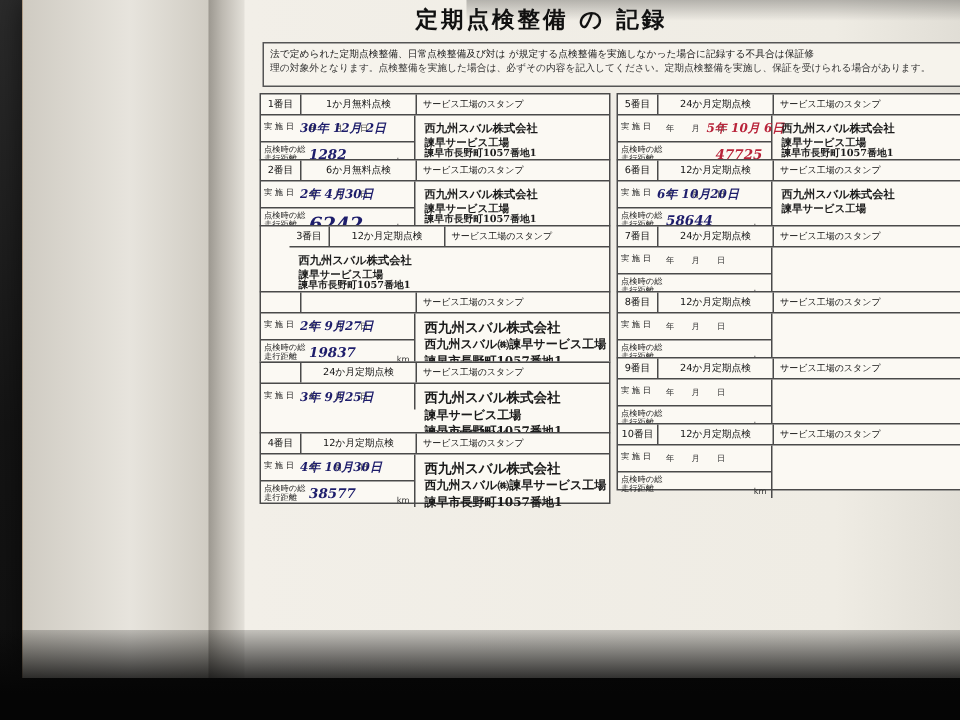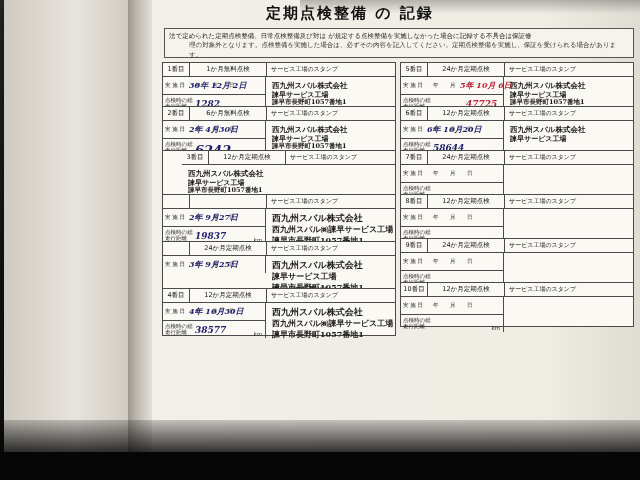--- a/index.html
+++ b/index.html
@@ -3,38 +3,38 @@
 <meta charset="utf-8">
 <style>
   html,body{margin:0;padding:0;background:#0b0b0b;}
   #page{position:relative;width:640px;height:480px;overflow:hidden;
         font-family:"DejaVu Sans","Liberation Sans",sans-serif;}
   
   .backdrop{position:absolute;inset:0;background:linear-gradient(160deg,#2b2b2b 0%,#141414 40%,#0a0a0a 100%);}
   .dark-bottom{position:absolute;left:0;bottom:0;width:640px;height:60px;
         background:linear-gradient(180deg,rgba(10,10,10,0.2),#050505 70%);}
   
-  .booklet{position:absolute;left:4px;top:0;width:556px;height:452px;
+  .booklet{position:absolute;left:15px;top:0;width:556px;height:452px;
         background:#fdba74;
         box-shadow:0 0 18px rgba(0,0,0,.6);}
   .page-left{position:absolute;left:0;top:0;width:130px;height:452px;
         background:linear-gradient(90deg,#cfcbc2 0%,#e7e4dd 55%,#cdc9c0 100%);}
   .gutter{position:absolute;left:124px;top:0;width:26px;height:452px;
         background:linear-gradient(90deg,#9c9890 0%,#bdb9b1 35%,#e9e6df 100%);}
   .page-right{position:absolute;left:148px;top:0;width:492px;height:452px;
         background:linear-gradient(90deg,#f2efe8 0%,#efece4 80%,#dedbd3 100%);}
   .shadow-top{position:absolute;left:148px;top:0;width:492px;height:14px;
         background:linear-gradient(180deg,rgba(0,0,0,.25),rgba(0,0,0,0));}
   
   .doc-title{position:absolute;left:262px;top:4px;font-size:15px;letter-spacing:2px;
         color:#111;font-weight:bold;white-space:nowrap;}
   .notice{position:absolute;left:160px;top:28px;width:470px;height:30px;
         border:1px solid #555;font-size:6.5px;line-height:1.45;color:#222;
         padding:3px 4px;box-sizing:border-box;background:#f6f3ec;}
-  .notice .l2{color:#333;margin-left:20px;}
+  .notice .l2{color:#333;}
   
   .cols{position:absolute;left:158px;top:62px;width:476px;height:378px;}
   .col{position:absolute;top:0;width:234px;}
   .col.left{left:0;}
   .col.right{left:238px;}
   .blk{position:relative;border:1px solid #4a4a4a;box-sizing:border-box;
         background:#fbf9f3;margin-bottom:-1px;}
   .blk .hdr{display:flex;height:13px;border-bottom:1px solid #4a4a4a;}
   .blk .no{width:26px;border-right:1px solid #4a4a4a;font-size:6.5px;
         display:flex;align-items:center;justify-content:center;color:#111;}

